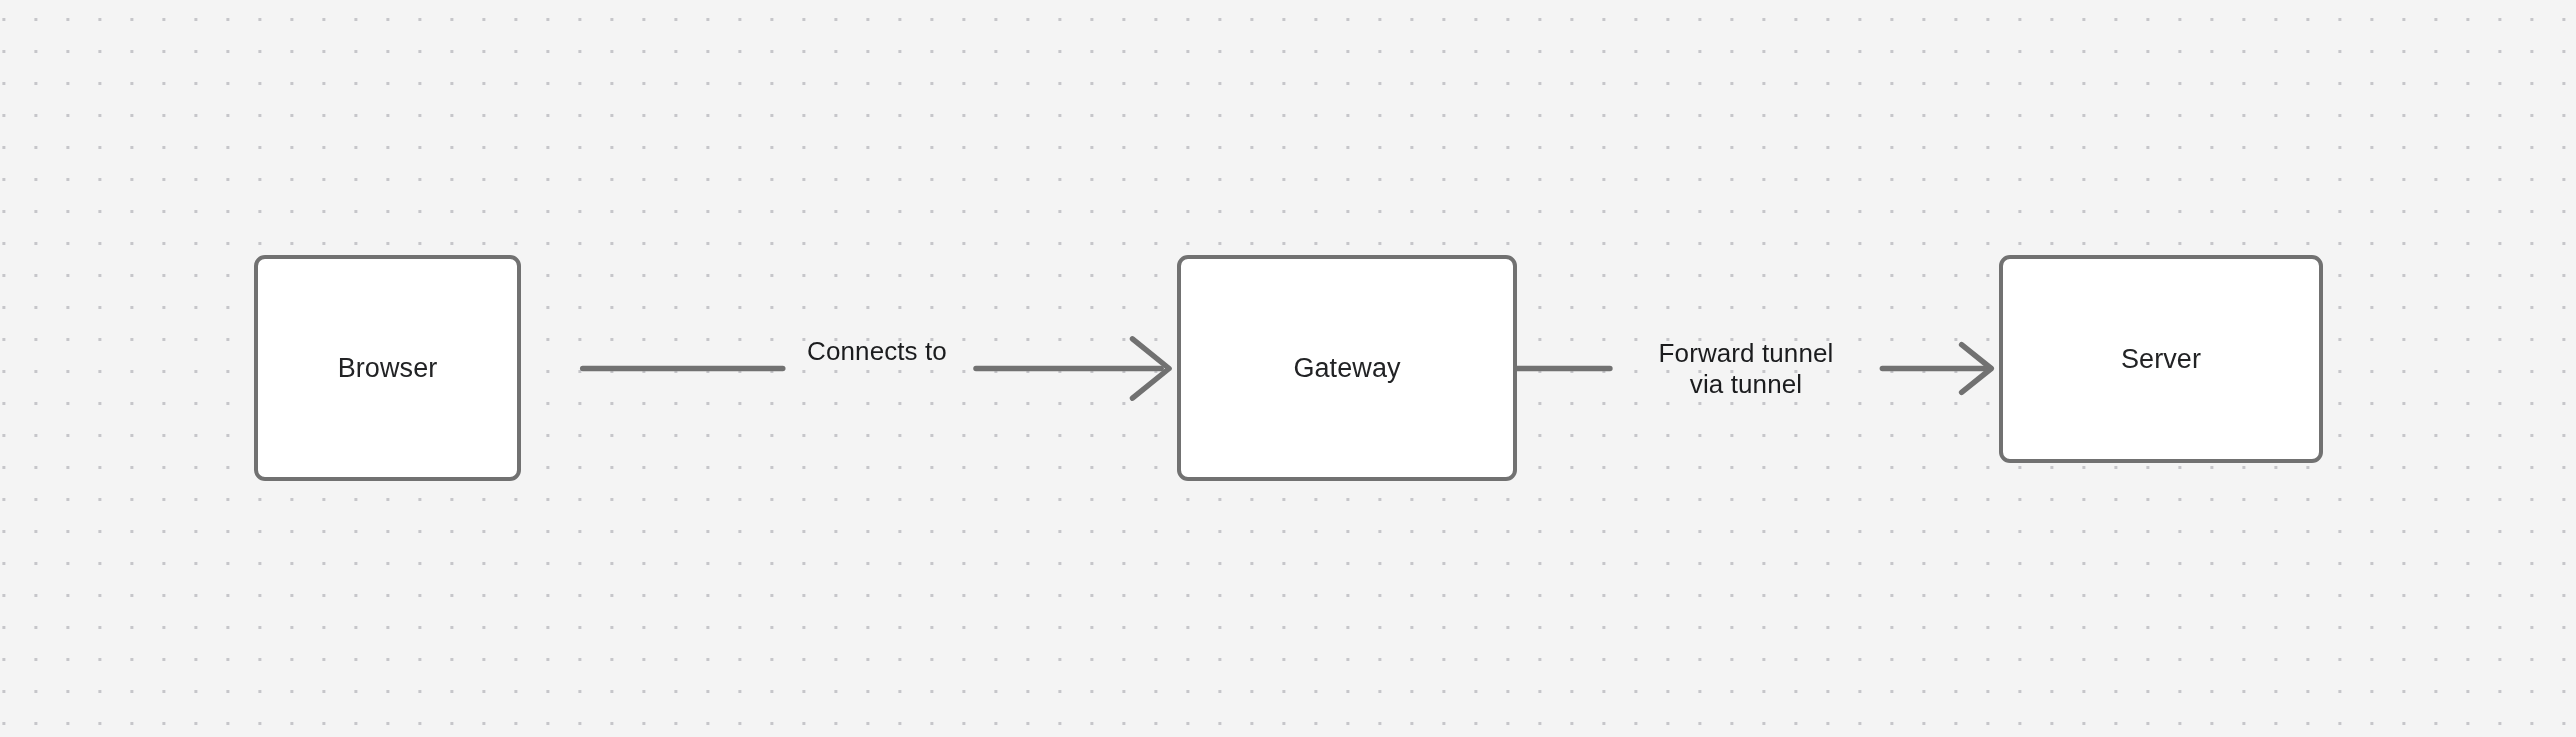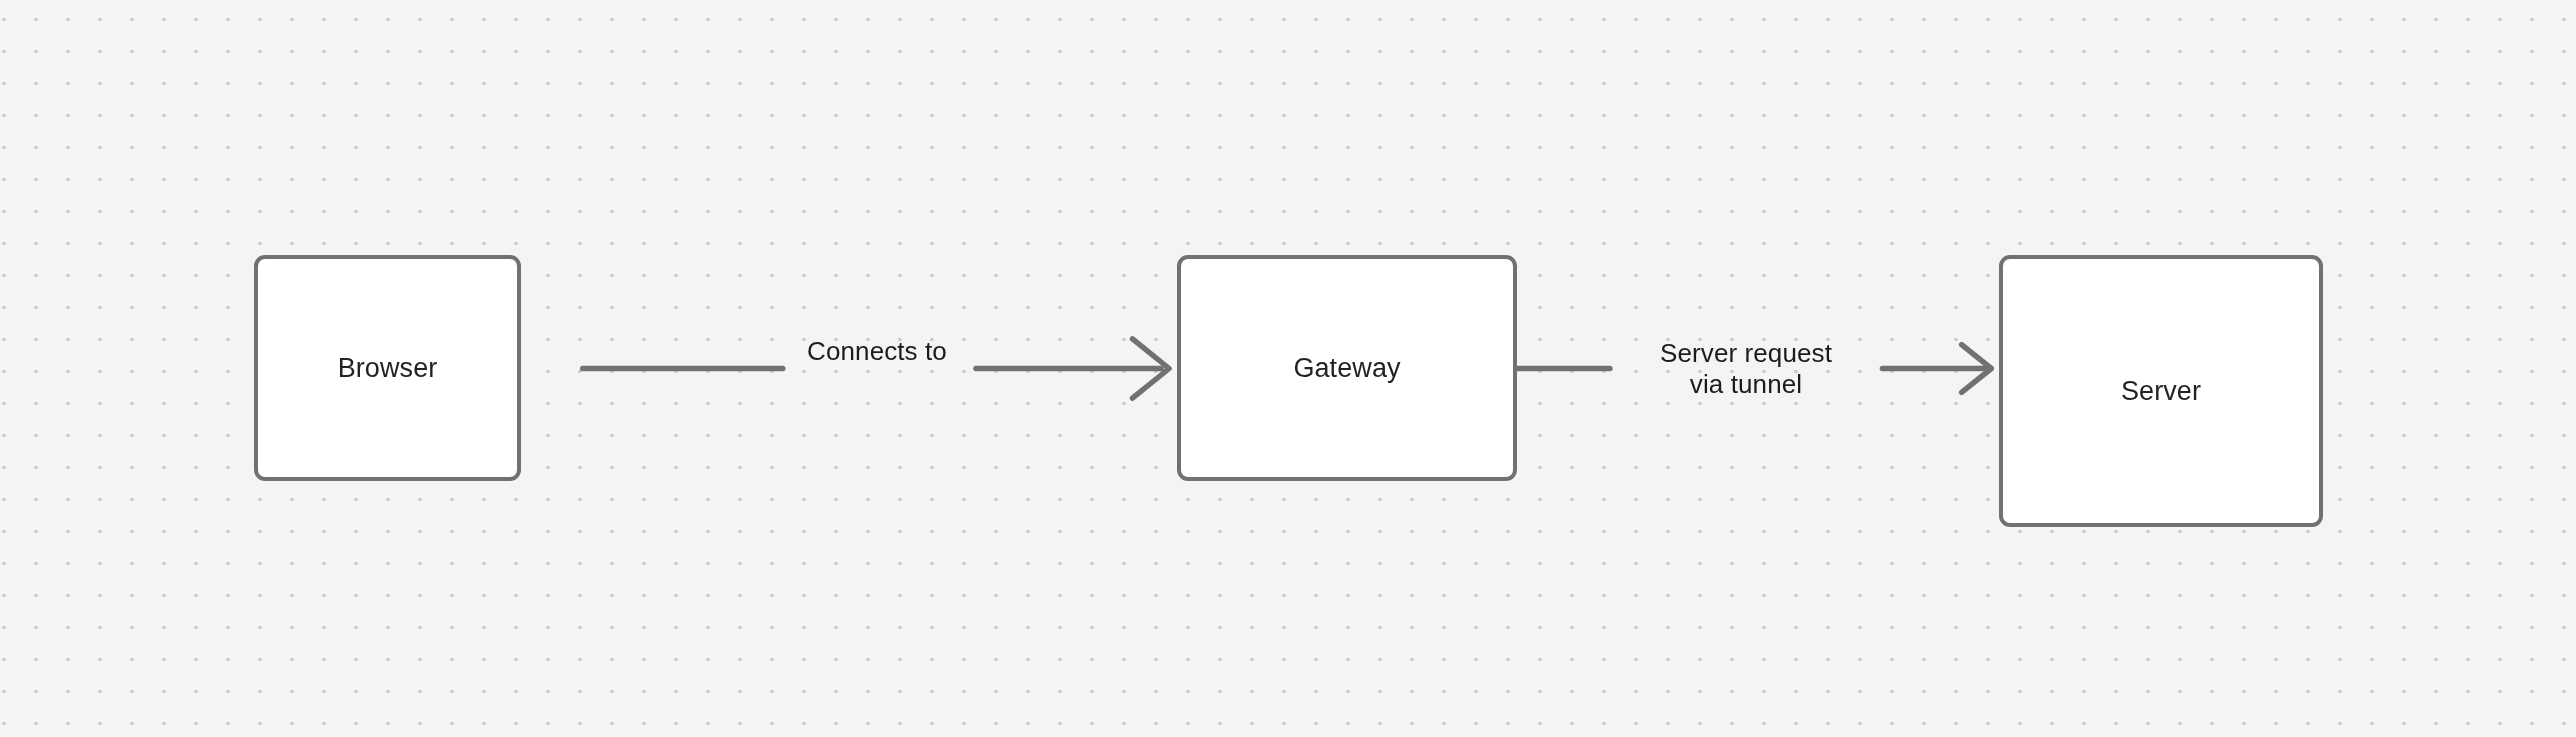--- a/index.html
+++ b/index.html
@@ -45,21 +45,21 @@
   .node-label {
     font-size: 27px;
     line-height: 1.2;
     color: #222325;
     letter-spacing: 0.1px;
     white-space: nowrap;
   }
 
   #node-browser { left: 254px; top: 255px; width: 267px; height: 226px; }
   #node-gateway { left: 1177px; top: 255px; width: 340px; height: 226px; text-align: center; }
-  #node-server  { left: 1999px; top: 255px; width: 324px; height: 272px; }
+  #node-server  { left: 1999px; top: 255px; width: 324px; height: 208px; }
 
   .edge-svg {
     position: absolute;
     left: 0;
     top: 0;
     width: 2576px;
     height: 737px;
     pointer-events: none;
     overflow: visible;
   }
@@ -105,21 +105,21 @@
 
     <g>
       <path class="edge-line" d="M 1520 372 L 1625 372"></path>
       <path class="edge-line" d="M 1900 372 L 2003 372"></path>
       <path class="edge-head" d="M 1980 348 L 2010 372 L 1980 396"></path>
     </g>
   </svg>
 
   <div class="edge-label" id="edge-label-1">Connects to</div>
 
-  <div class="edge-label" id="edge-label-2"><span>Server request</span><br><span>via tunnel</span></div>
+  <div class="edge-label" id="edge-label-2"><span>Forward tunnel</span><br><span>via tunnel</span></div>
 
   <div class="node" id="node-browser">
     <span class="node-label">Browser</span>
   </div>
 
   <div class="node" id="node-gateway">
     <span class="node-label">Gateway</span>
   </div>
 
   <div class="node" id="node-server">

